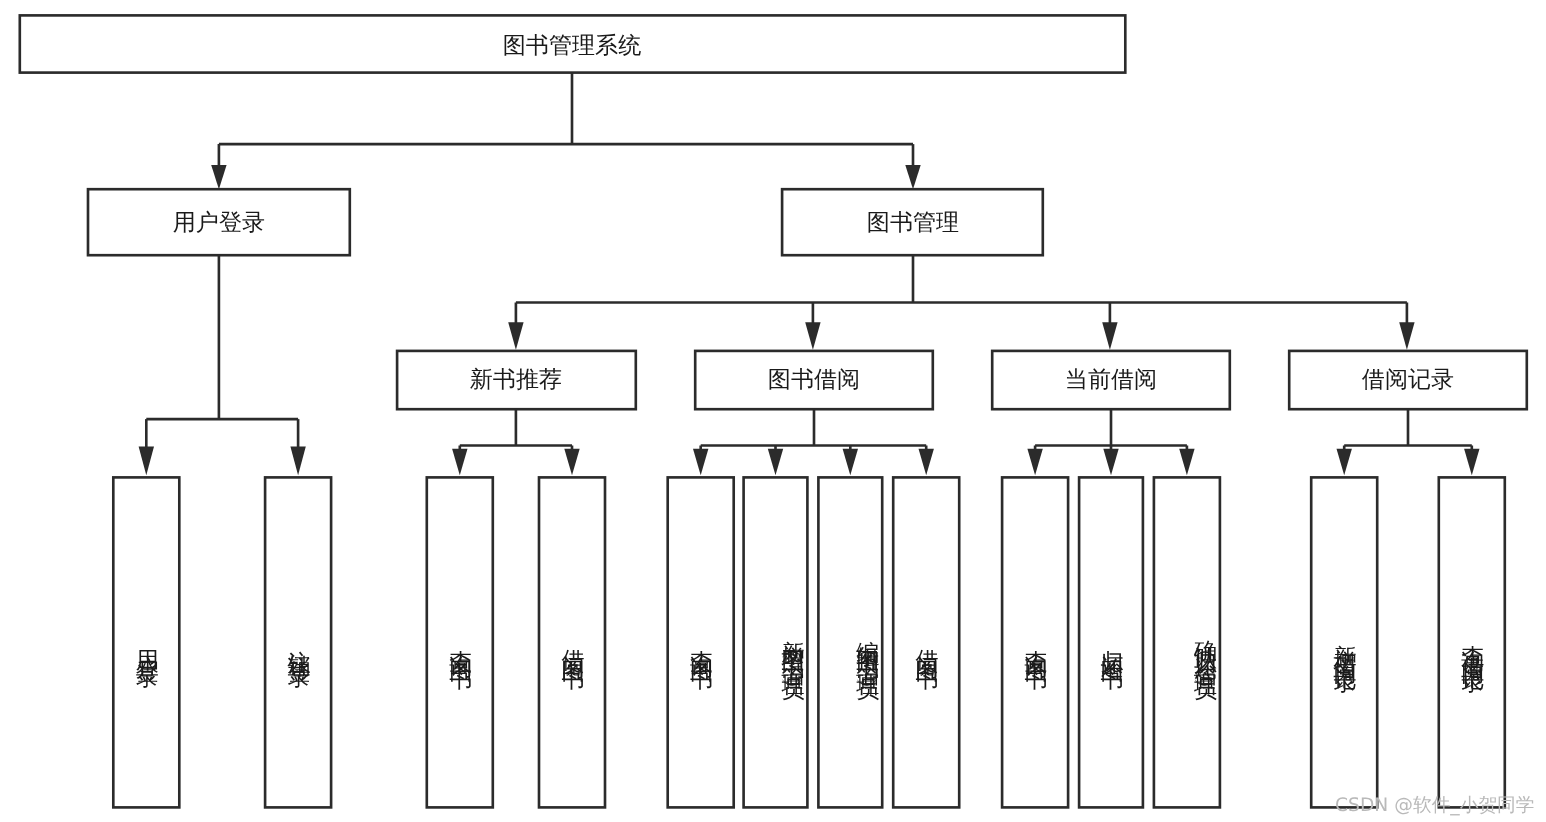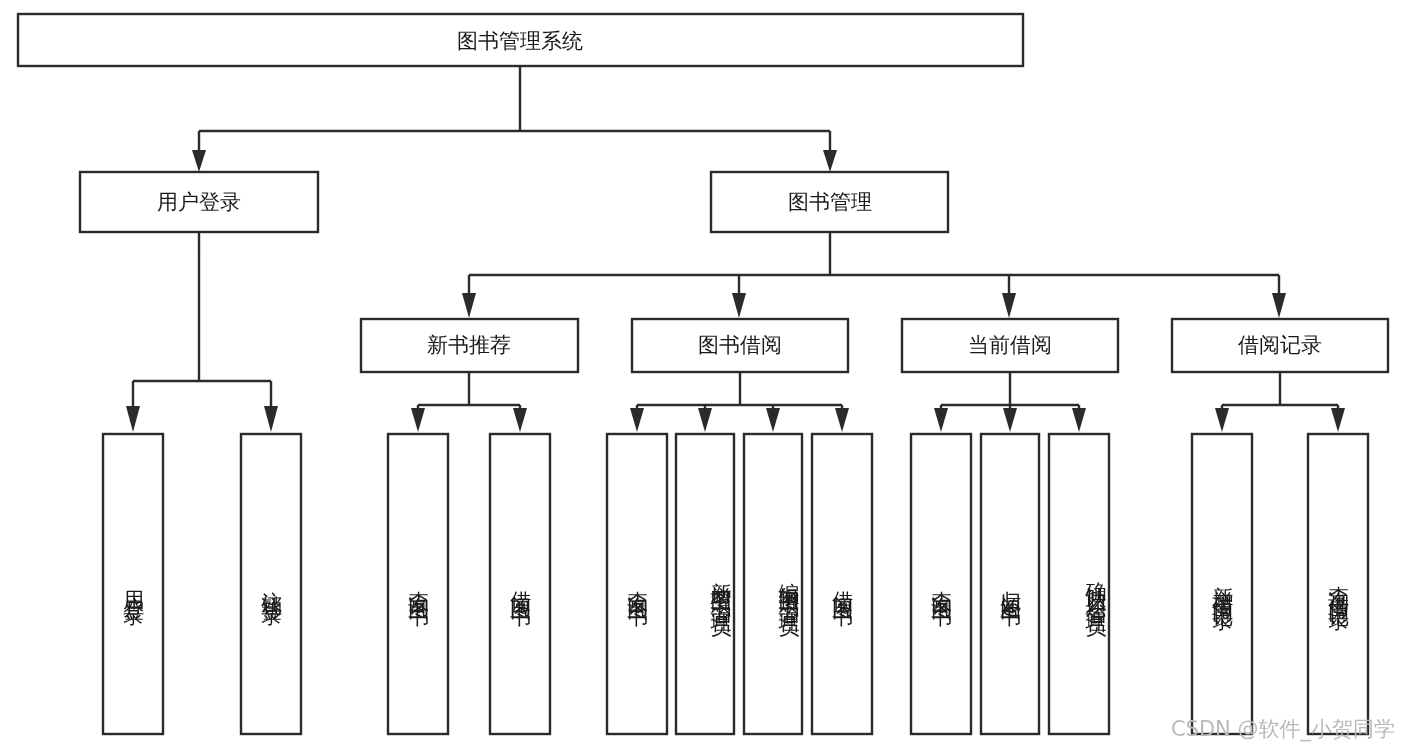--- a/index.html
+++ b/index.html
@@ -58,21 +58,21 @@
     letter-spacing: 5px;
     white-space: nowrap;
     text-align: center;
     pointer-events: none;
   }
   .watermark {
     position: absolute;
     right: 10px;
     bottom: 4px;
     font-family: "DejaVu Sans", "Liberation Sans", sans-serif;
-    font-size: 21px;
+    font-size: 17px;
     color: #b9b9b9;
     white-space: nowrap;
     margin-top: 37px;
   }
 </style>
 </head>
 <body>
 
 <div id="diagram-root">
 

